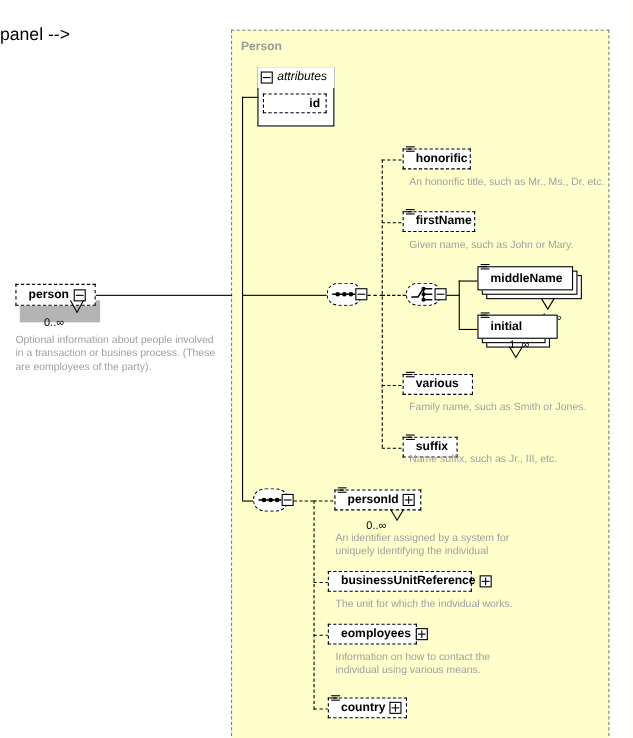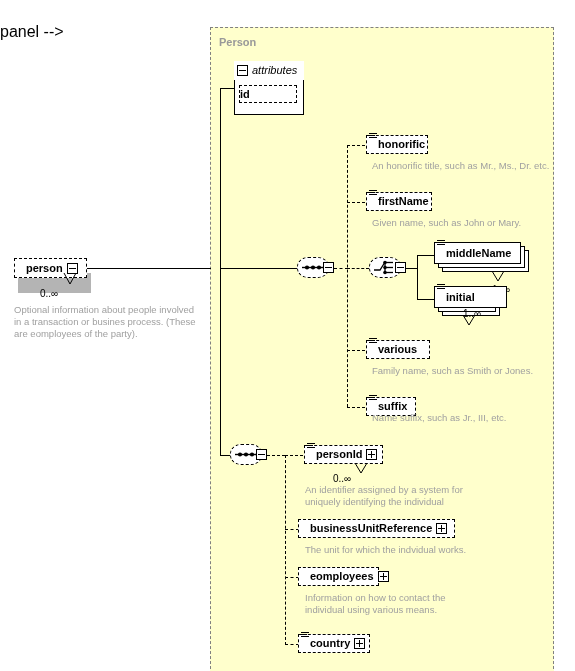--- a/index.html
+++ b/index.html
@@ -230,21 +230,21 @@
   
   <div class="node-shadow" style="left:240px; top:52px; width:70px; height:42px;"></div>
   <div class="attr-box" style="left:234px; top:38px; width:70px; height:54px;"></div>
   <div style="position:absolute; left:234px; top:38px; width:70px; height:19px; background:#ffffff;"></div>
   <div class="attr-head" style="left:237px; top:41px;">
     <span class="toggle" style="margin-left:0;"></span>
     <span>attributes</span>
   </div>
   
   <div class="node-shadow" style="left:243px; top:70px; width:58px; height:16px;"></div>
-  <div class="node optional" style="left:239px; top:62px; width:58px; height:18px; padding-left:0; justify-content:flex-start;">
+  <div class="node optional" style="left:239px; top:62px; width:58px; height:18px; padding-left:0; justify-content:flex-end;">
     <span class="label">id</span>
   </div>
 
   
   <div class="line-solid vline" style="left:220px; top:65px; height:367px;"></div>
   <div class="line-solid hline" style="left:220px; top:65px; width:15px;"></div>
   <div class="line-solid hline" style="left:220px; top:245px; width:77px;"></div>
   <div class="line-solid hline" style="left:220px; top:432px; width:10px;"></div>
 
   
@@ -406,21 +406,21 @@
   <svg class="glyph" width="26" height="13" style="left:355px; top:440px;">
     <path d="M0,0 L6,10 L12,0" fill="none" stroke="#000000" stroke-width="1"></path>
   </svg>
   <div class="card" style="left:333px; top:450px;">0..∞</div>
   <div class="doc" style="left:305px; top:461px; width:190px;">An identifier assigned by a system for
 uniquely identifying the individual</div>
 
   
   <div class="line-dash-h" style="left:285px; top:506px; width:14px;"></div>
   <div class="node-shadow" style="left:303px; top:510px; width:131px; height:16px;"></div>
-  <div class="node optional" style="left:298px; top:496px; width:157px;">
+  <div class="node optional" style="left:298px; top:496px; width:131px;">
     <span class="label">businessUnitReference</span>
     <span class="toggle plus"></span>
   </div>
   <div class="doc" style="left:305px; top:521px; width:190px;">The unit for which the indvidual works.</div>
 
   
   <div class="line-dash-h" style="left:285px; top:554px; width:14px;"></div>
   <div class="node-shadow" style="left:303px; top:558px; width:81px; height:16px;"></div>
   <div class="node optional" style="left:298px; top:544px; width:81px;">
     <span class="label">eomployees</span>

